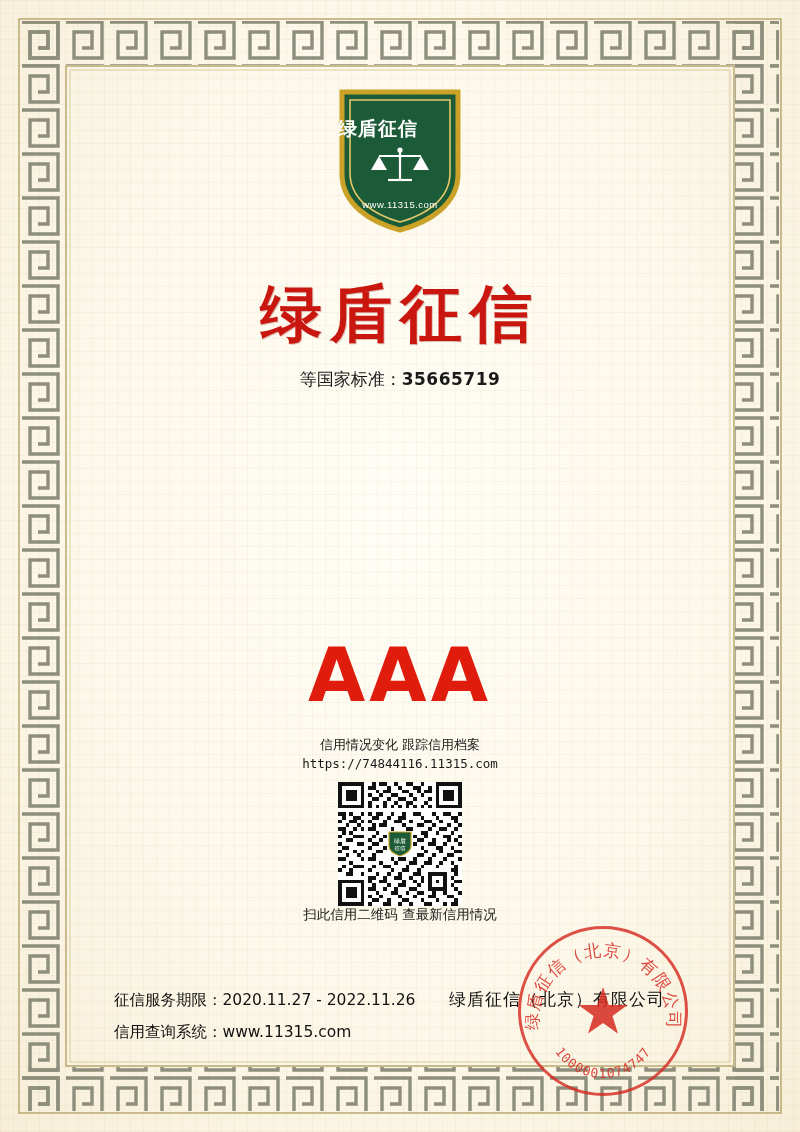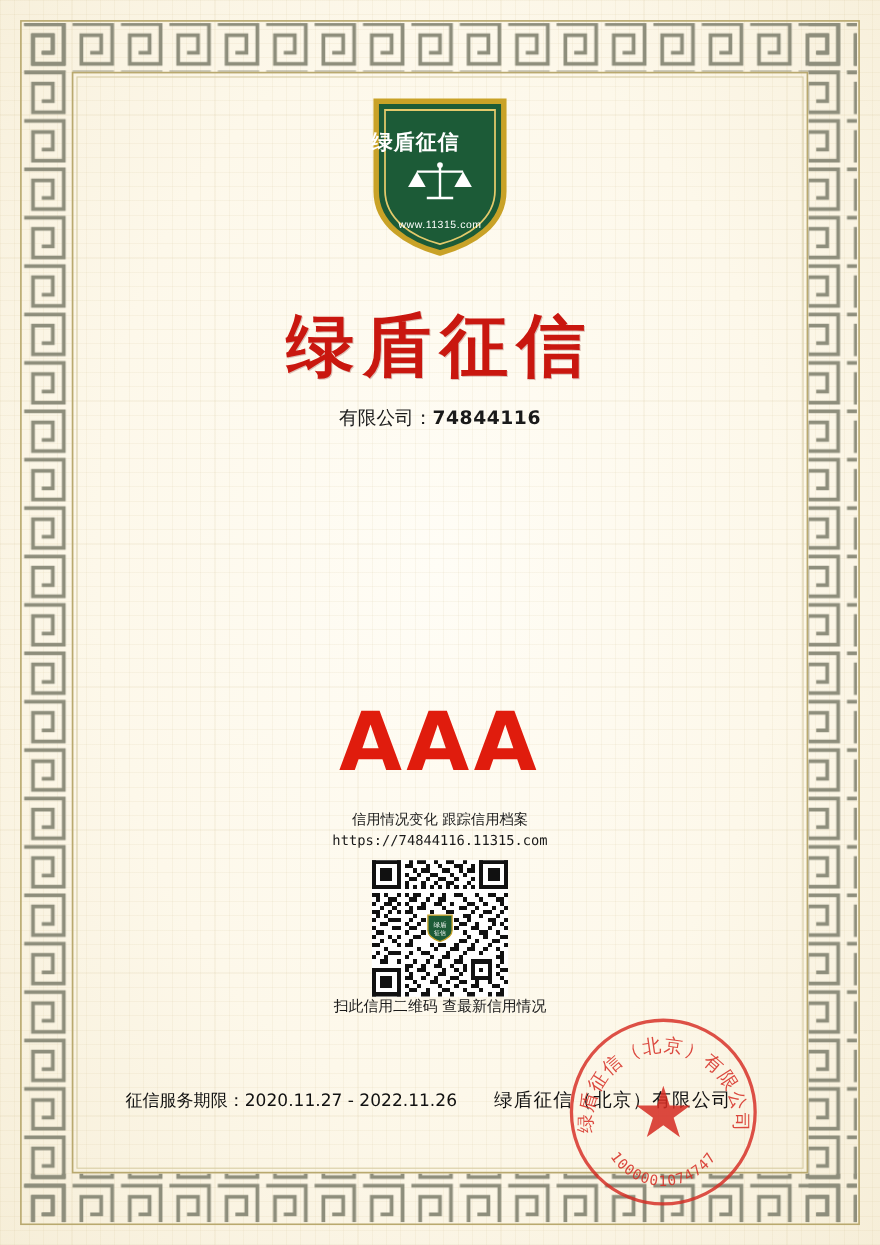--- a/index.html
+++ b/index.html
@@ -281,21 +281,21 @@
         <circle cx="62" cy="62" r="2.6" fill="#ffffff" stroke="none"></circle>
       </g>
     </svg>
     <div class="shield-text">绿盾征信</div>
     <div class="shield-url">www.11315.com</div>
   </div>
 
   <div id="title">绿盾征信</div>
 
   <div id="credit-code-line">
-    <span>有限公司：</span><span class="code-value">74844116</span>
+    <span>等国家标准：</span><span class="code-value">35665719</span>
   </div>
 
 
 
   <div id="qr-caption-top">信用情况变化  跟踪信用档案</div>
 
   <div id="rating">AAA</div>
   <div id="qr-url">https://74844116.11315.com</div>
 
   <svg id="qr-code" viewBox="0 0 33 33" shape-rendering="crispEdges">
@@ -565,20 +565,23 @@
     <text x="12" y="12" text-anchor="middle" fill="#ffffff" font-size="6" font-family="DejaVu Sans, sans-serif">绿盾</text>
     <text x="12" y="19" text-anchor="middle" fill="#ffffff" font-size="5.4" font-family="DejaVu Sans, sans-serif">征信</text>
   </svg>
 
   <div id="qr-caption-bottom">扫此信用二维码  查最新信用情况</div>
 
   <div id="footer-left">
     <div>
       <span>征信服务期限：</span><span>2020.11.27 - 2022.11.26</span>
     </div>
+    <div>
+      <span>信用查询系统：</span><span>www.11315.com</span>
+    </div>
   </div>
 
   <div id="footer-right">
     <div id="issuer-name">绿盾征信（北京）有限公司</div>
   </div>
 
   <div id="seal">
     <div class="seal-ring"></div>
     <svg viewBox="0 0 170 170" width="170" height="170" style="position:absolute;inset:0;">
       <defs>

